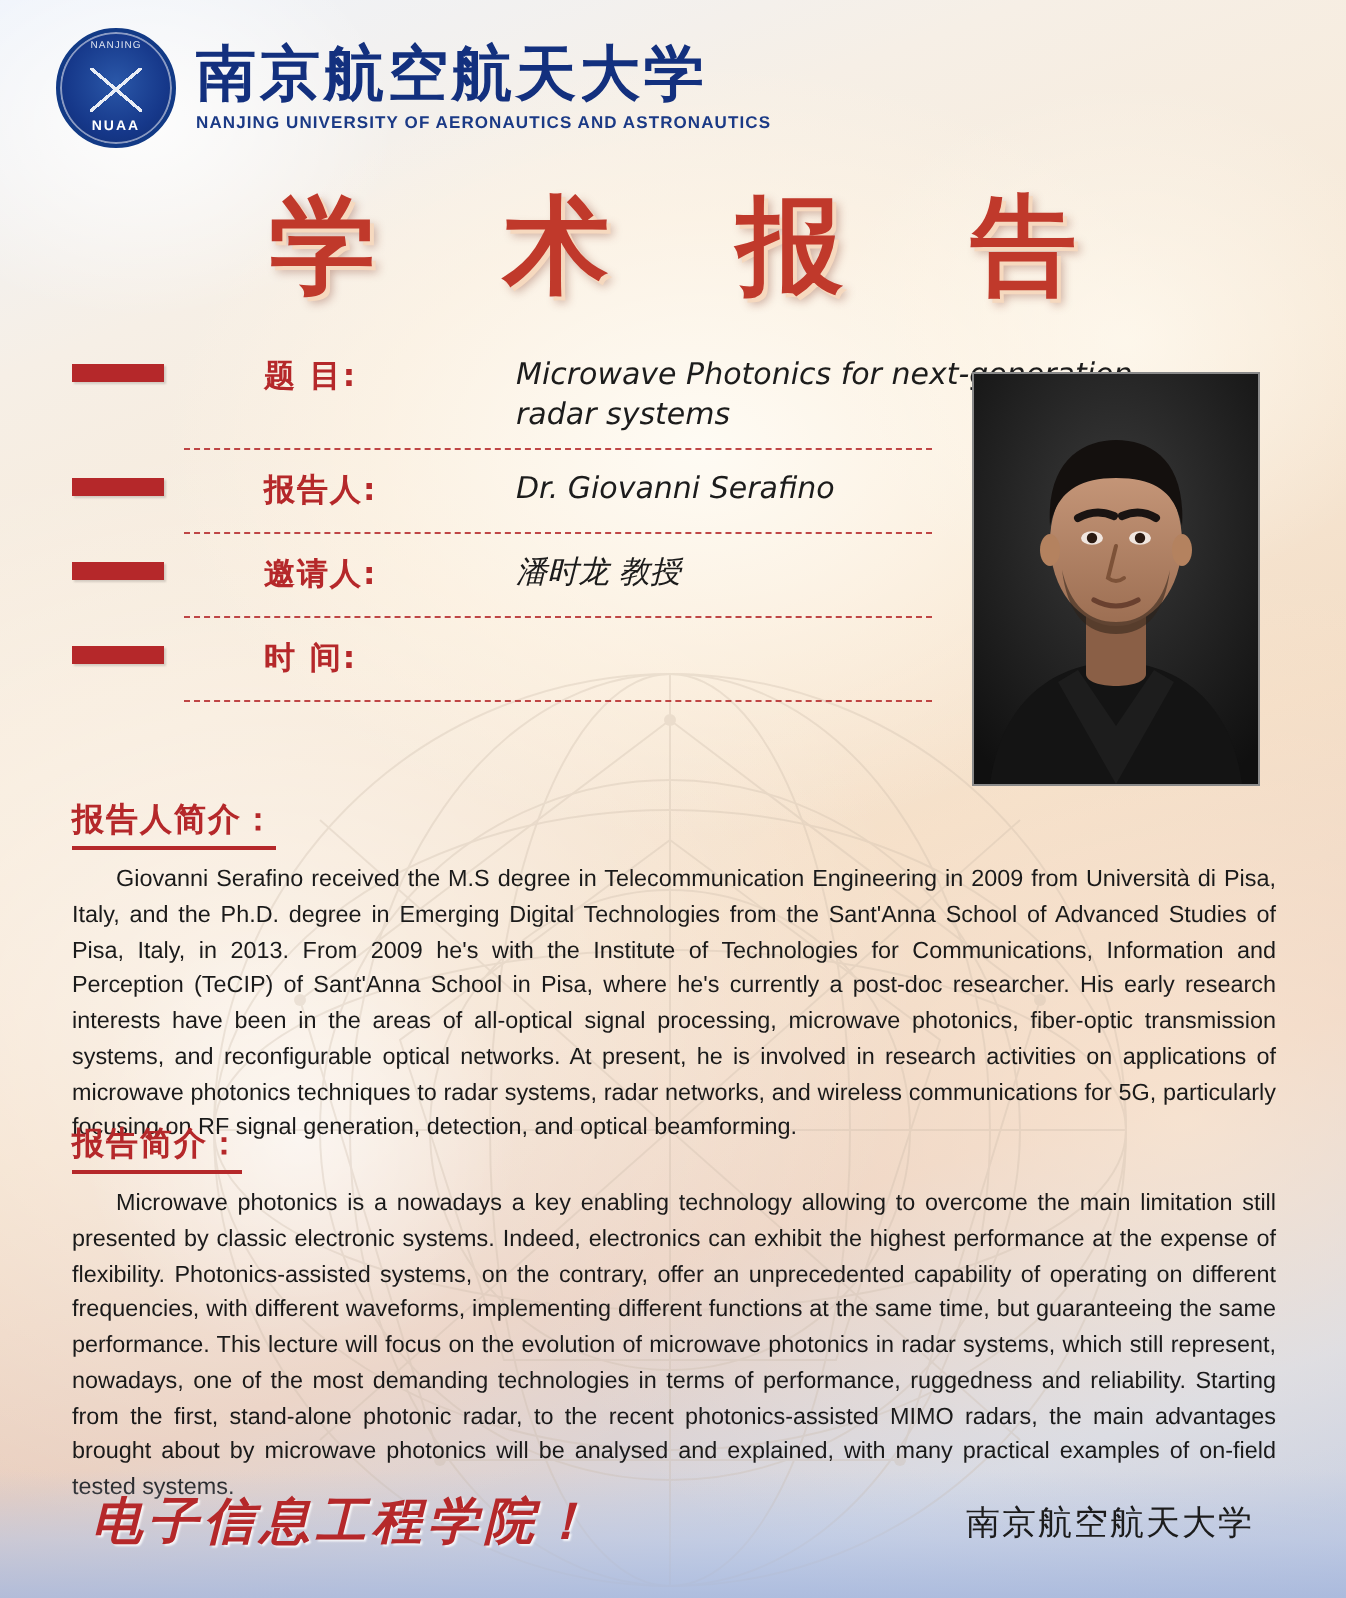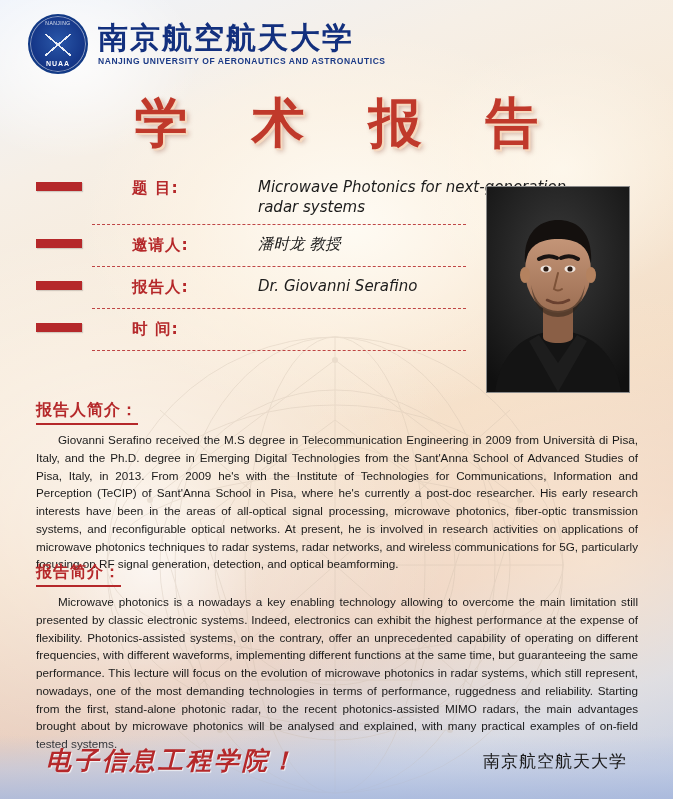--- a/index.html
+++ b/index.html
@@ -200,29 +200,29 @@
 
     <div class="info-row">
       <div class="bar"></div>
       <div class="lbl">题  目:</div>
       <div class="val">Microwave Photonics for next-generation radar systems</div>
       <div class="dashed"></div>
     </div>
 
     <div class="info-row">
       <div class="bar"></div>
+      <div class="lbl">报告人:</div>
+      <div class="val">Dr. Giovanni Serafino</div>
+      <div class="dashed"></div>
+    </div>
+
+    <div class="info-row">
+      <div class="bar"></div>
       <div class="lbl">邀请人:</div>
       <div class="val cn">潘时龙 教授</div>
-      <div class="dashed"></div>
-    </div>
-
-    <div class="info-row">
-      <div class="bar"></div>
-      <div class="lbl">报告人:</div>
-      <div class="val">Dr. Giovanni Serafino</div>
       <div class="dashed"></div>
     </div>
 
     <div class="info-row">
       <div class="bar"></div>
       <div class="lbl">时  间:</div>
       <div class="dashed"></div>
     </div>
 
 

